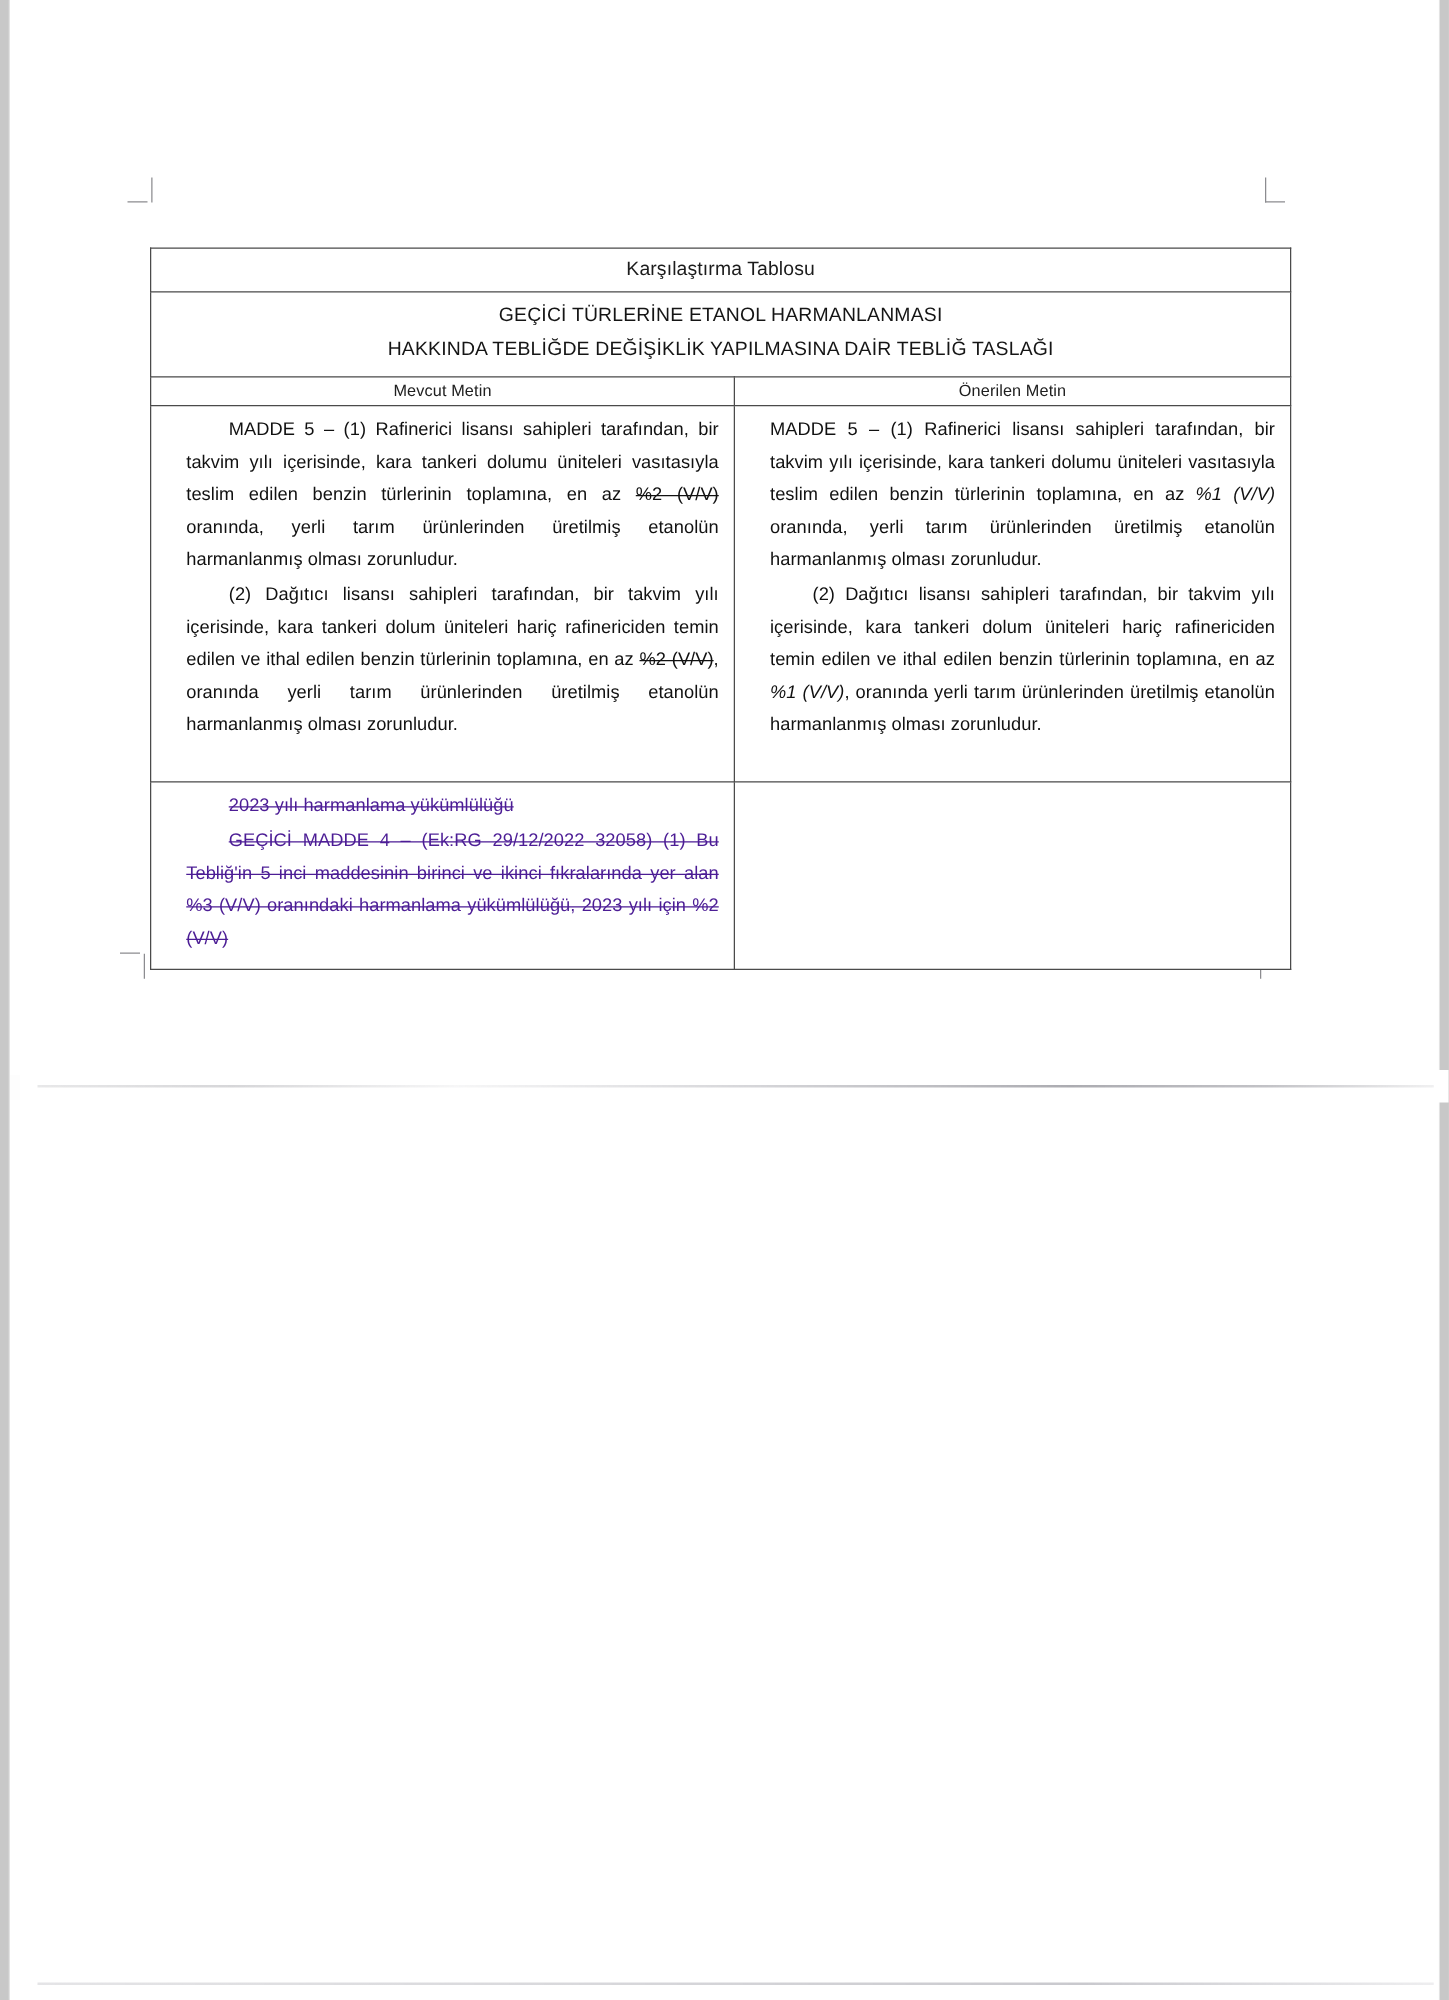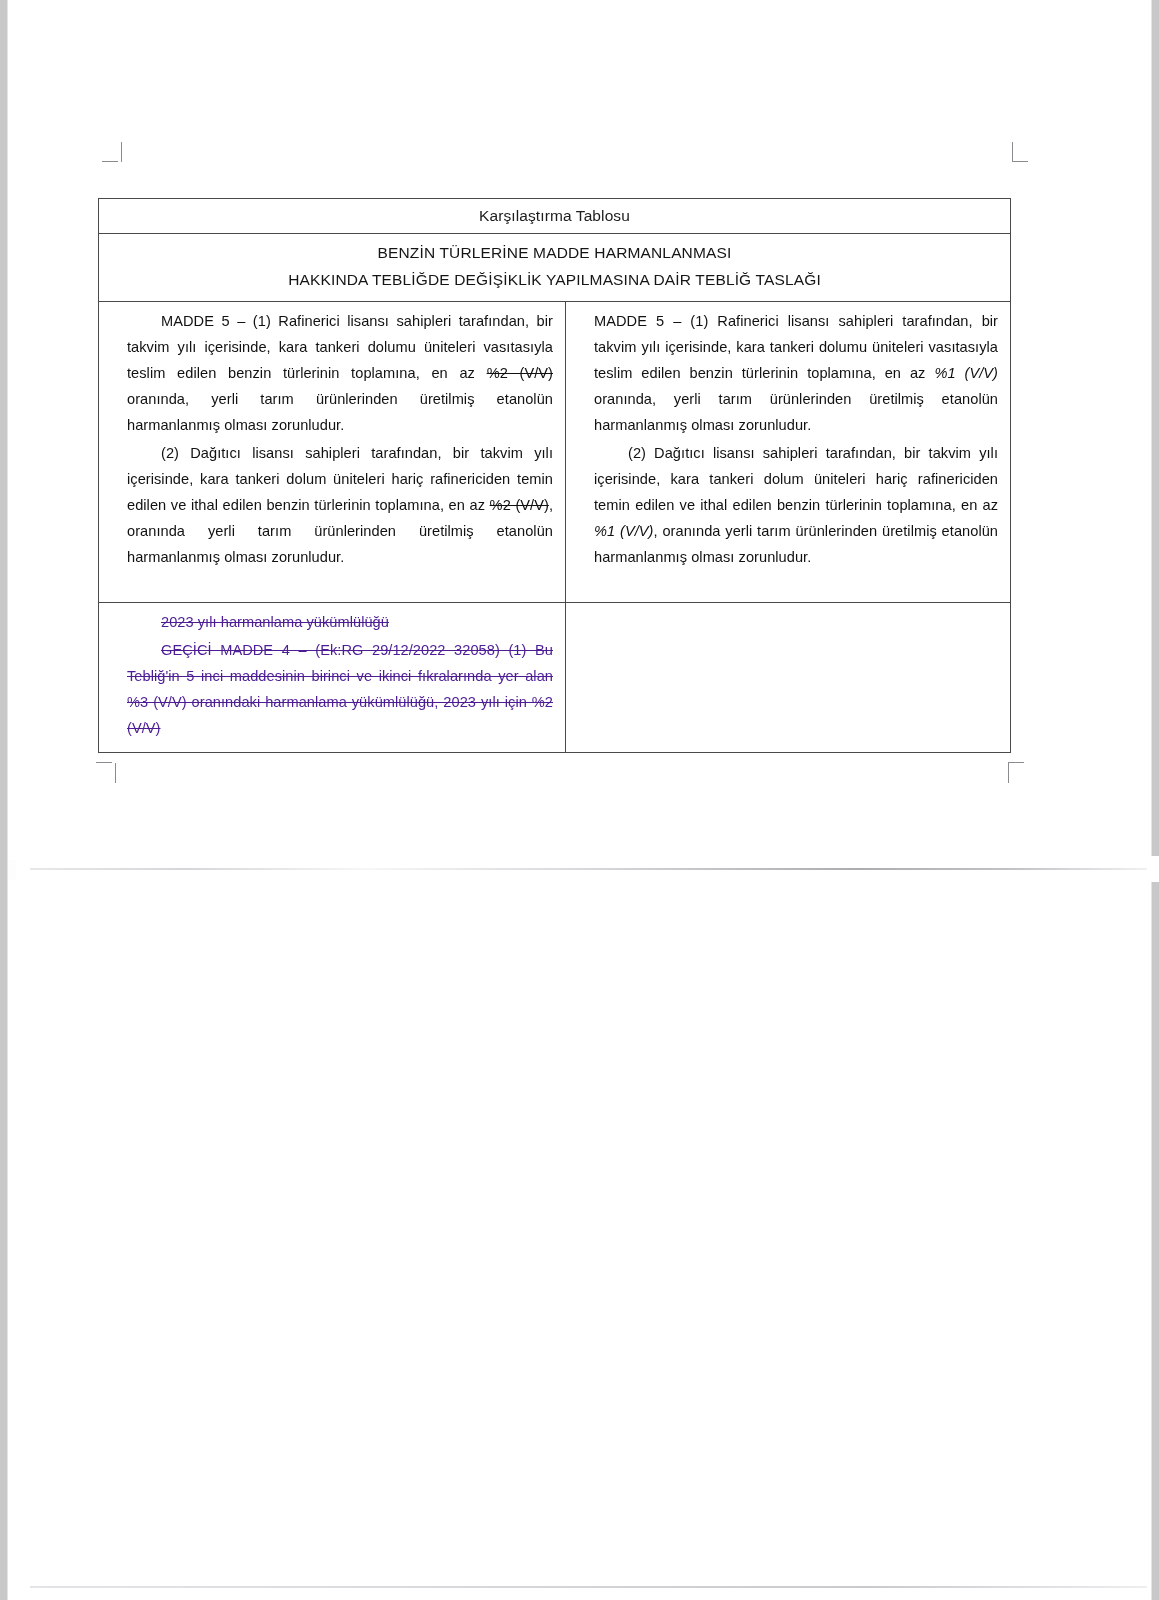--- a/index.html
+++ b/index.html
@@ -121,21 +121,21 @@
     table-layout: fixed;
     background: #ffffff;
   }
   .cmp-table td {
     border: 1px solid #4a4a4a;
     vertical-align: top;
     padding: 0;
     background: #ffffff;
   }
 
-  .table-p1 { left: 90px; top: 198px; width: 912px; }
+  .table-p1 { left: 112px; top: 198px; width: 912px; }
 
   col.col-left  { width: 467px; }
   col.col-right { width: 445px; }
 
   .cell-pad { padding: 7px 12px 10px 12px; }
 
   
   .row-title td {
     height: 34px;
     text-align: center;
@@ -237,25 +237,33 @@
       <tbody>
 
         <tr class="row-title">
           <td colspan="2">
             <span class="title-text">Karşılaştırma Tablosu</span>
           </td>
         </tr>
 
         <tr class="row-subtitle">
           <td colspan="2">
-            <div class="subtitle-line">BENZİN TÜRLERİNE MADDE HARMANLANMASI</div>
+            <div class="subtitle-line">GEÇİCİ TÜRLERİNE ETANOL HARMANLANMASI</div>
             <div class="subtitle-line">HAKKINDA TEBLİĞDE DEĞİŞİKLİK YAPILMASINA DAİR TEBLİĞ TASLAĞI</div>
           </td>
         </tr>
 
+        <tr class="row-colheads">
+          <td>
+            <span class="colhead-text">Mevcut Metin</span>
+          </td>
+          <td>
+            <span class="colhead-text">Önerilen Metin</span>
+          </td>
+        </tr>
 
         <tr>
           <td class="cell-tall-1">
             <div class="cell-pad">
               <p class="para"><span class="indent"></span><span>MADDE 5 – (1) Rafinerici lisansı sahipleri tarafından, bir takvim yılı içerisinde, kara tankeri dolumu üniteleri vasıtasıyla teslim edilen benzin türlerinin toplamına, en az </span><span class="strike-text">%2 (V/V)</span><span> oranında, yerli tarım ürünlerinden üretilmiş etanolün harmanlanmış olması zorunludur.</span></p>
               <p class="para"><span class="indent"></span><span>(2) Dağıtıcı lisansı sahipleri tarafından, bir takvim yılı içerisinde, kara tankeri dolum üniteleri hariç rafinericiden temin edilen ve ithal edilen benzin türlerinin toplamına, en az </span><span class="strike-text">%2 (V/V)</span><span>, oranında yerli tarım ürünlerinden üretilmiş etanolün harmanlanmış olması zorunludur.</span></p>
             </div>
           </td>
           <td class="cell-tall-1">
             <div class="cell-pad">

